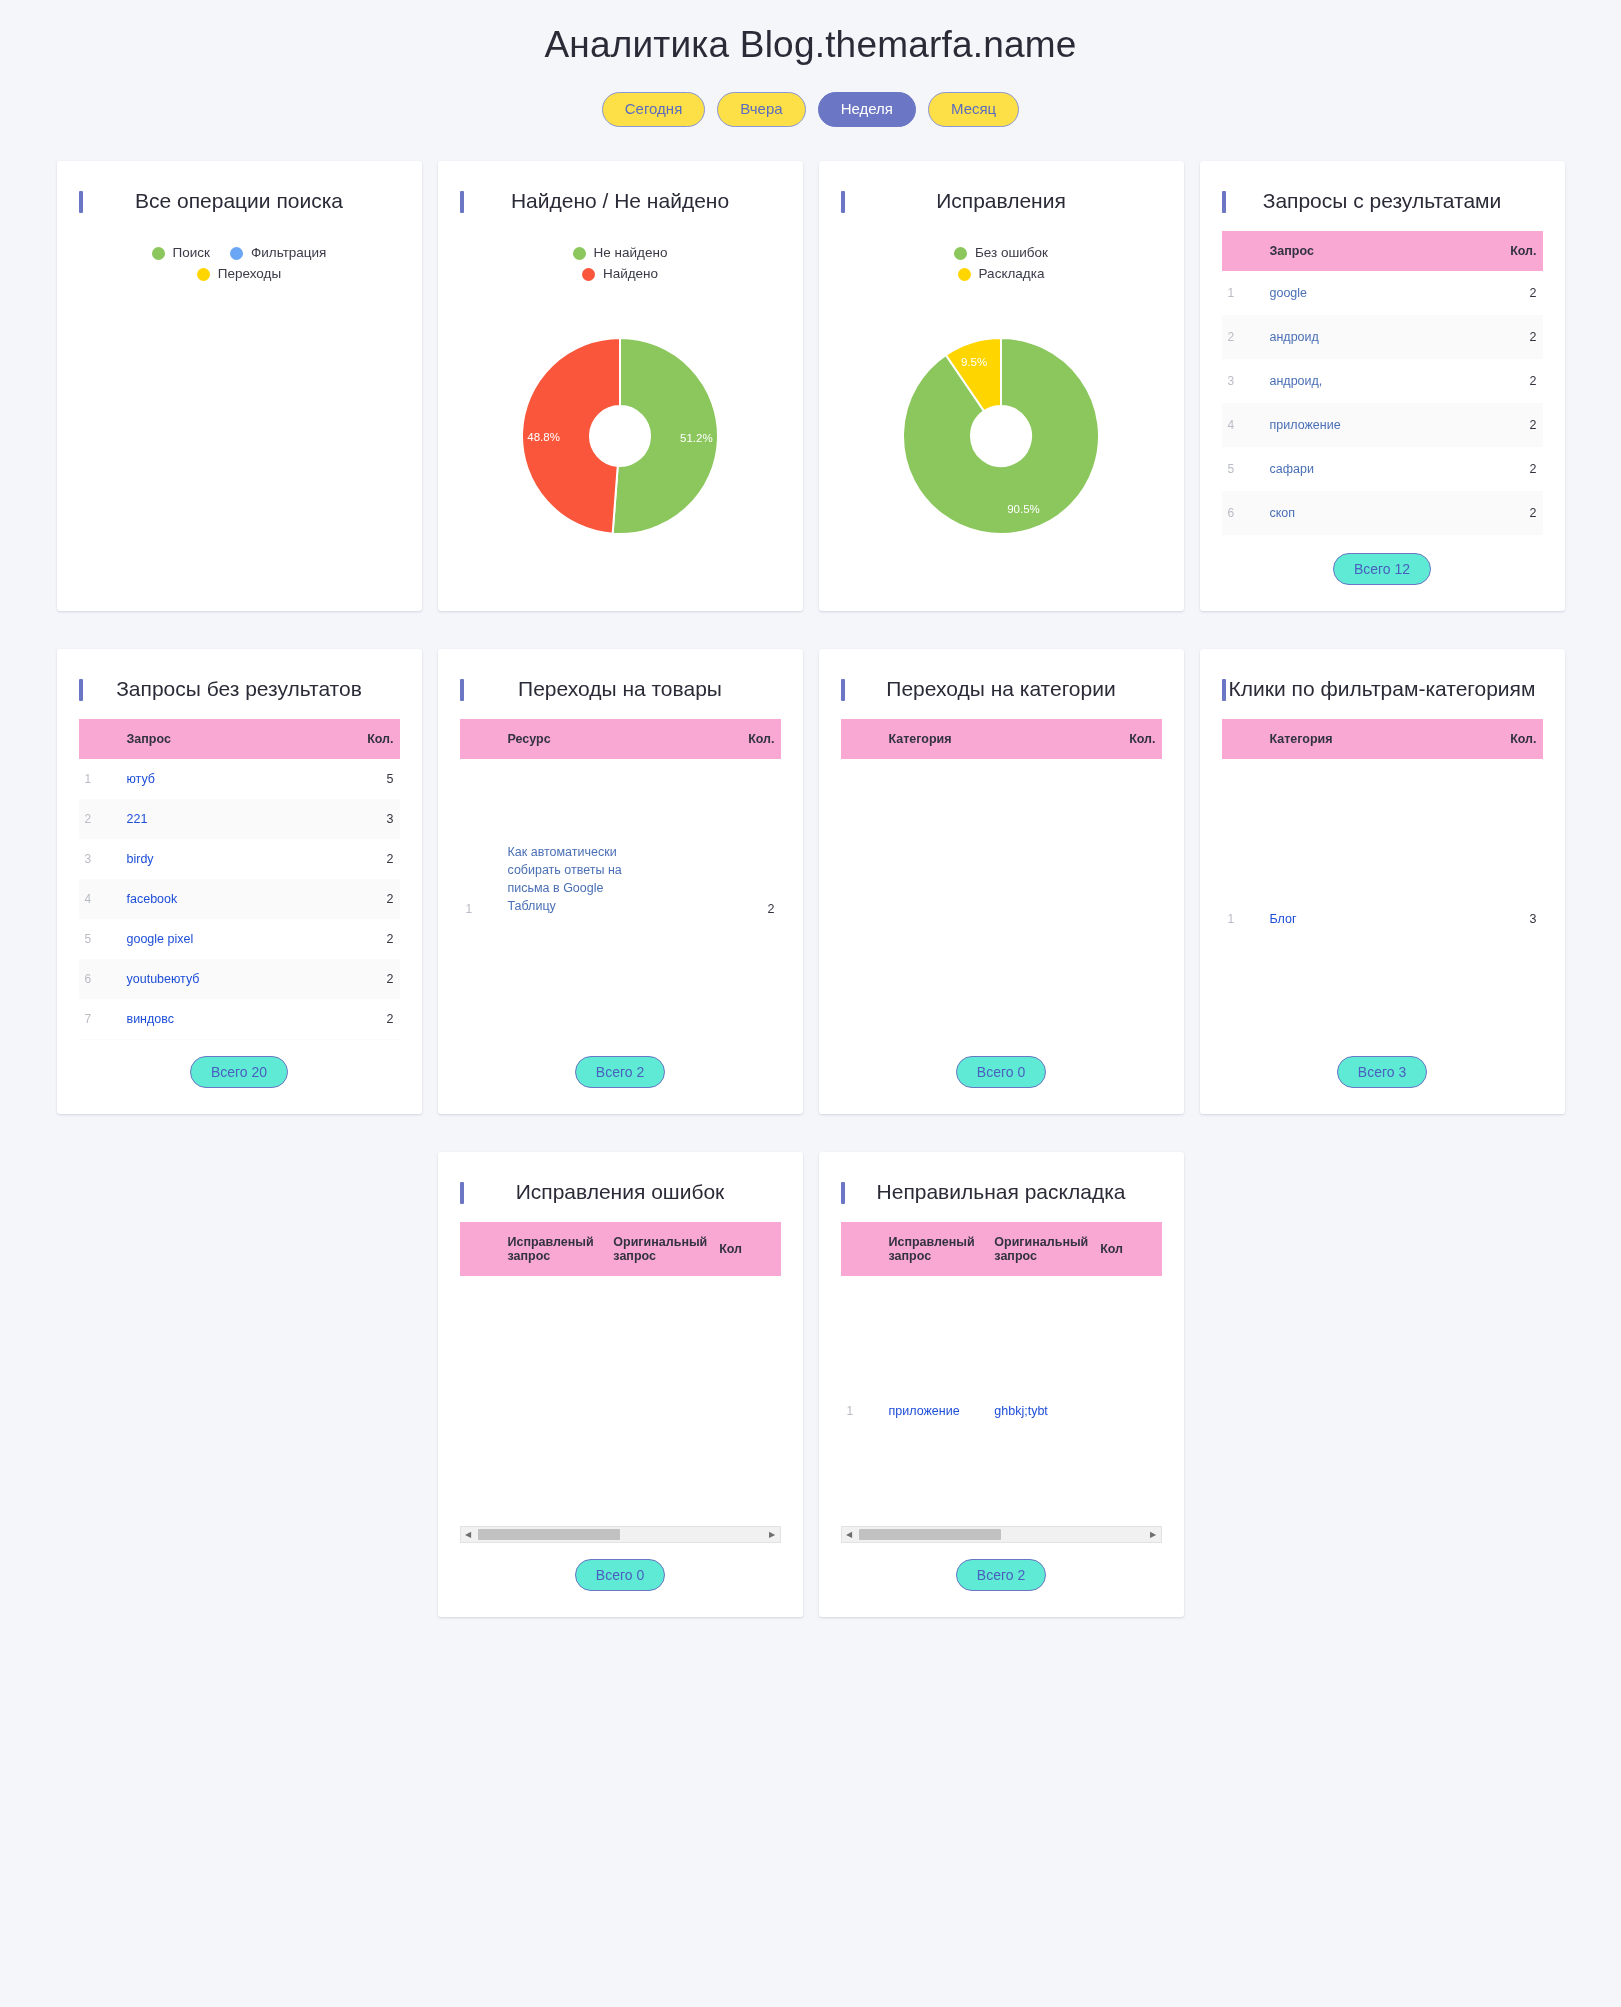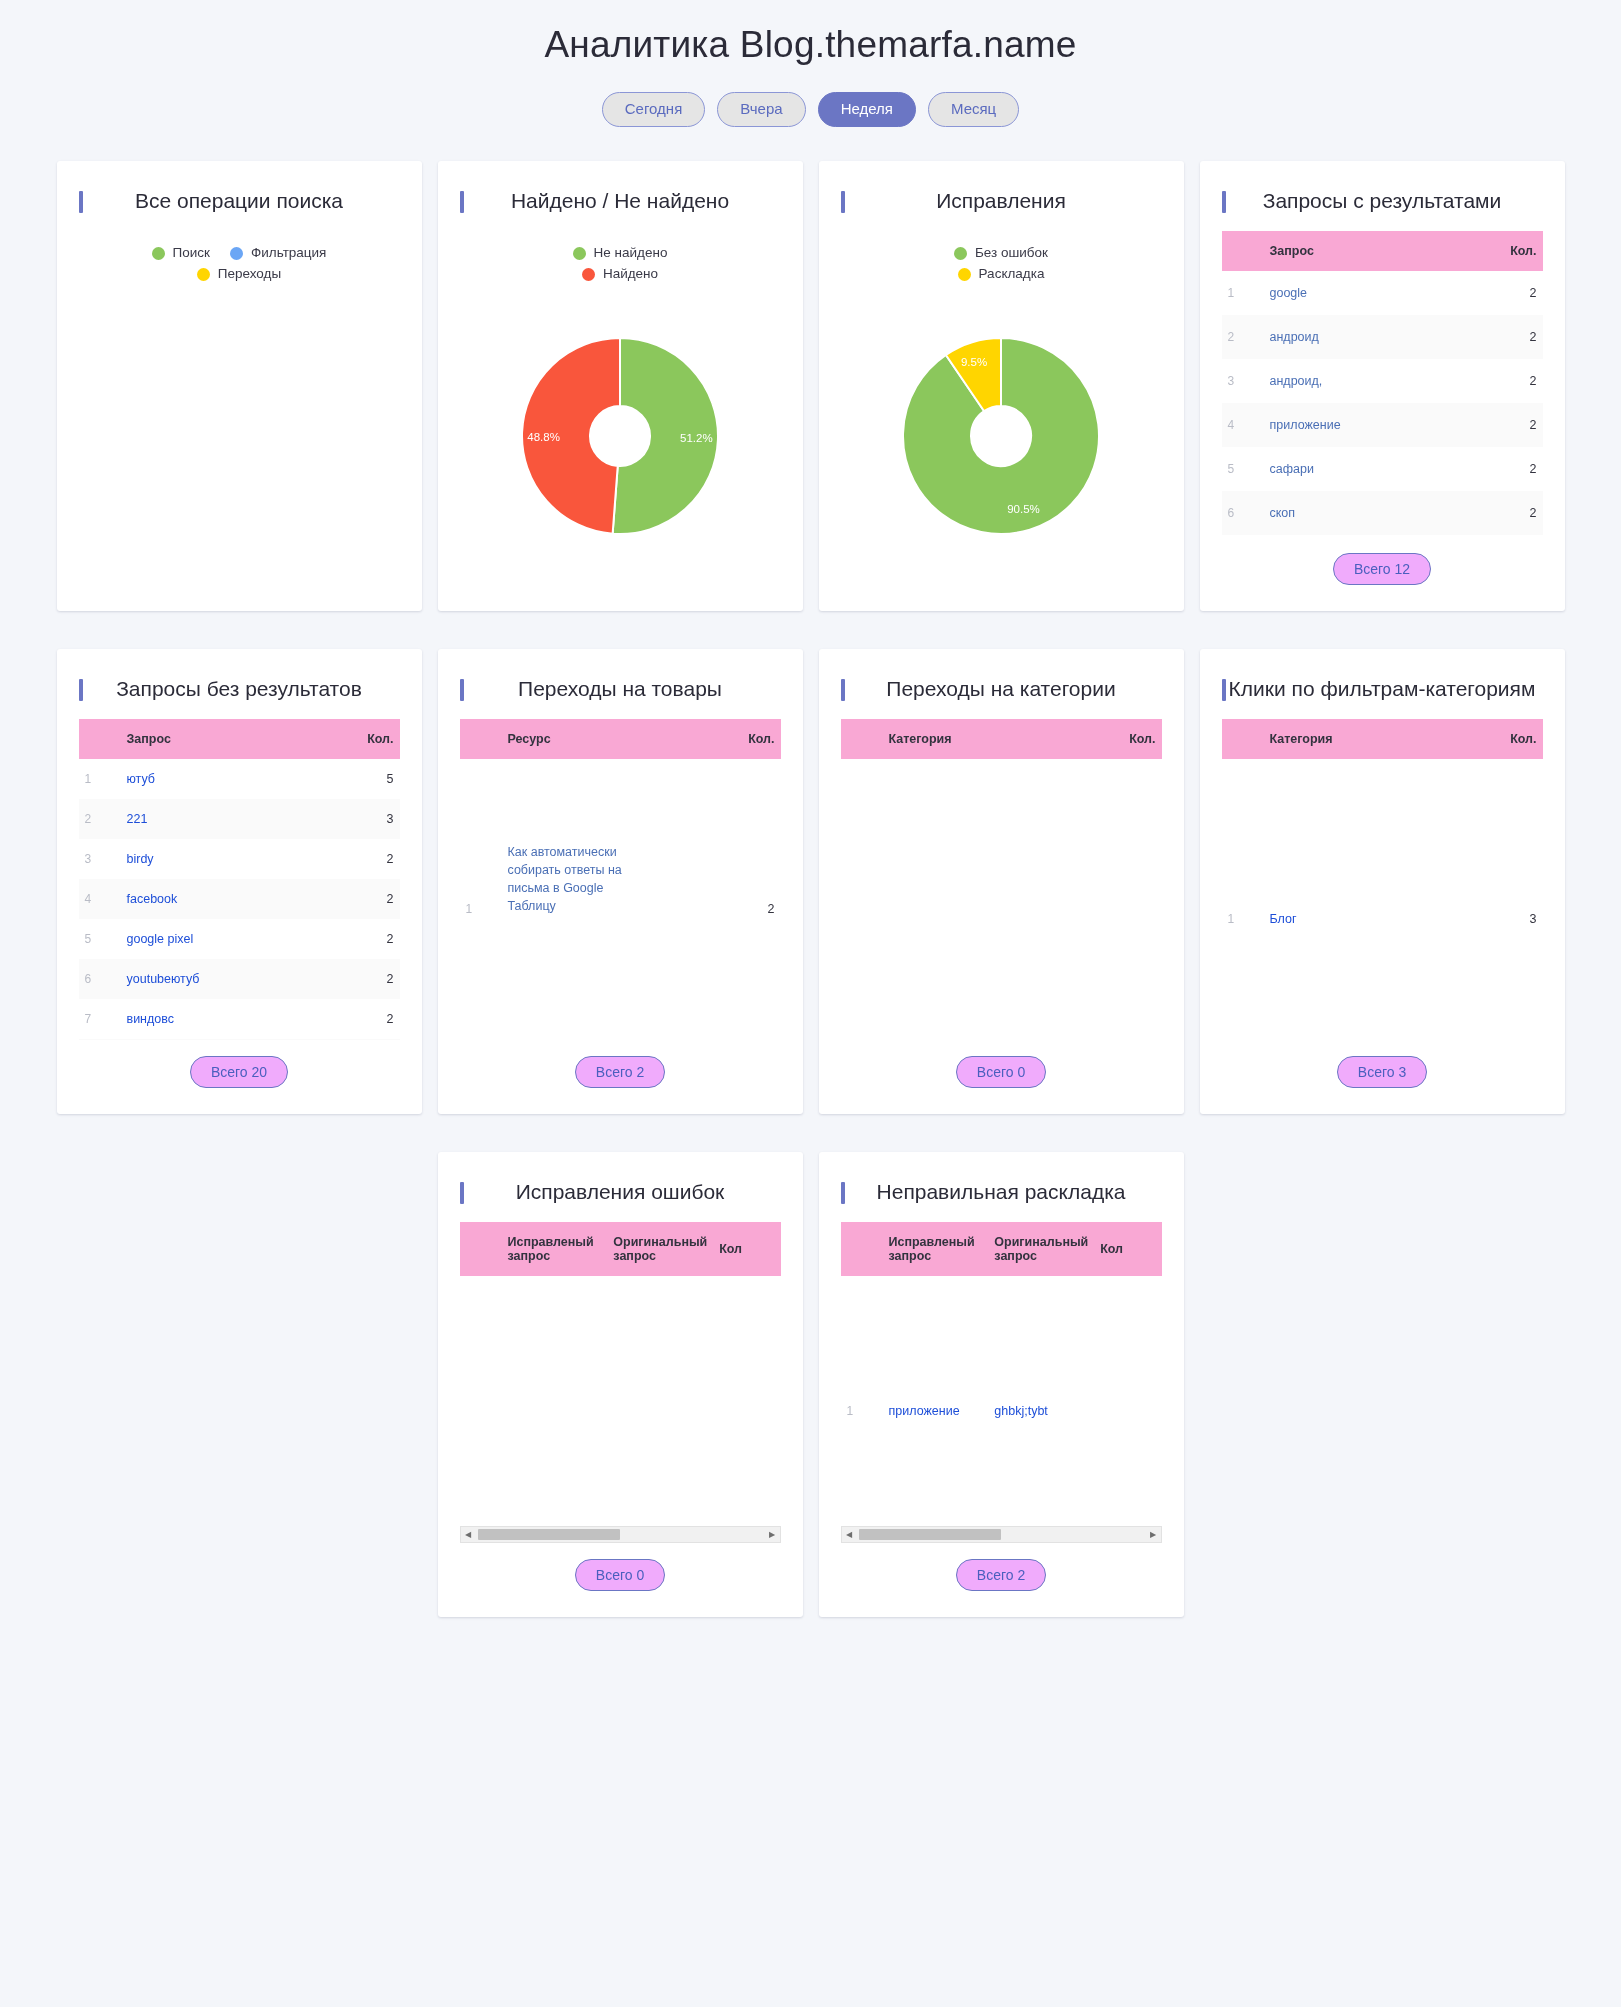--- a/index.html
+++ b/index.html
@@ -24,21 +24,21 @@
   .period-bar {
     display: flex;
     justify-content: center;
     gap: 12px;
     margin-top: 26px;
   }
   .period-btn {
     font-family: "Liberation Sans", sans-serif;
     font-size: 15px;
     color: #5b6bbf;
-    background: #e5e5e5;
+    background: #fde047;
     border: 1px solid #8b96d6;
     border-radius: 20px;
     padding: 8px 22px;
     cursor: pointer;
     line-height: 1.1;
   }
   .period-btn.active {
     background: #6b76c4;
     border-color: #6b76c4;
     color: #ffffff;
@@ -152,21 +152,21 @@
 
   .card-footer {
     display: flex;
     justify-content: center;
     padding-top: 16px;
   }
   .total-btn {
     font-family: "Liberation Sans", sans-serif;
     font-size: 14px;
     color: #4a5fbe;
-    background: #f0abfc;
+    background: #5eead4;
     border: 1px solid #6b76c4;
     border-radius: 18px;
     padding: 7px 20px;
     cursor: pointer;
   }
 
   
   .hscroll {
     height: 17px;
     background: #f1f1f1;

